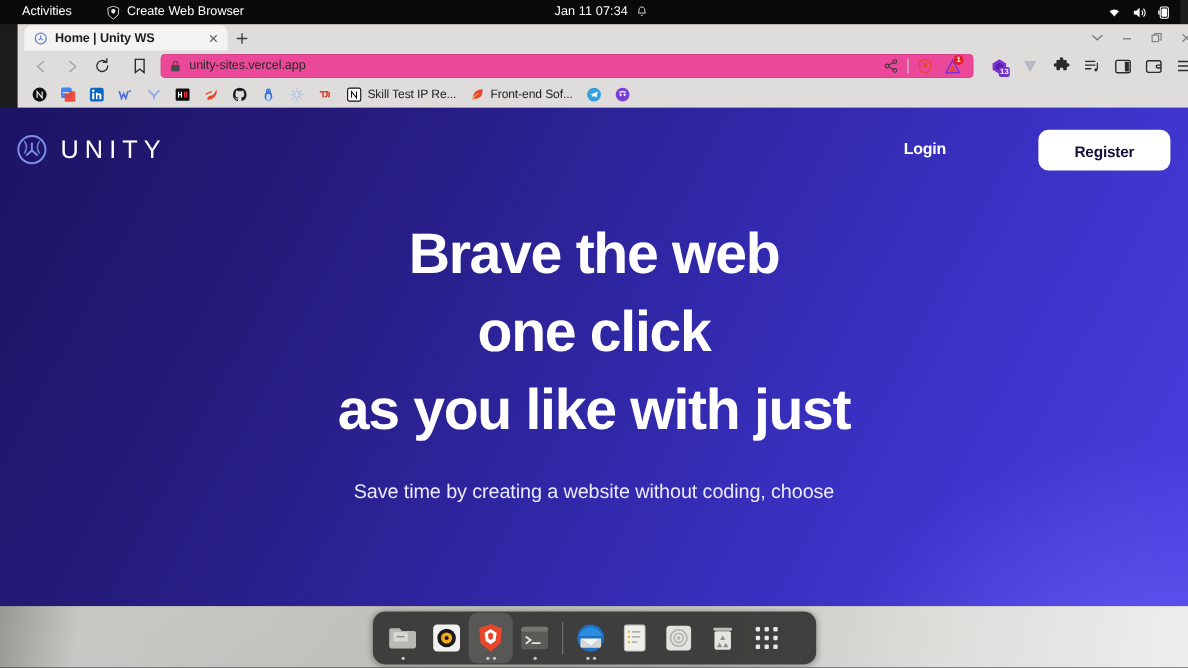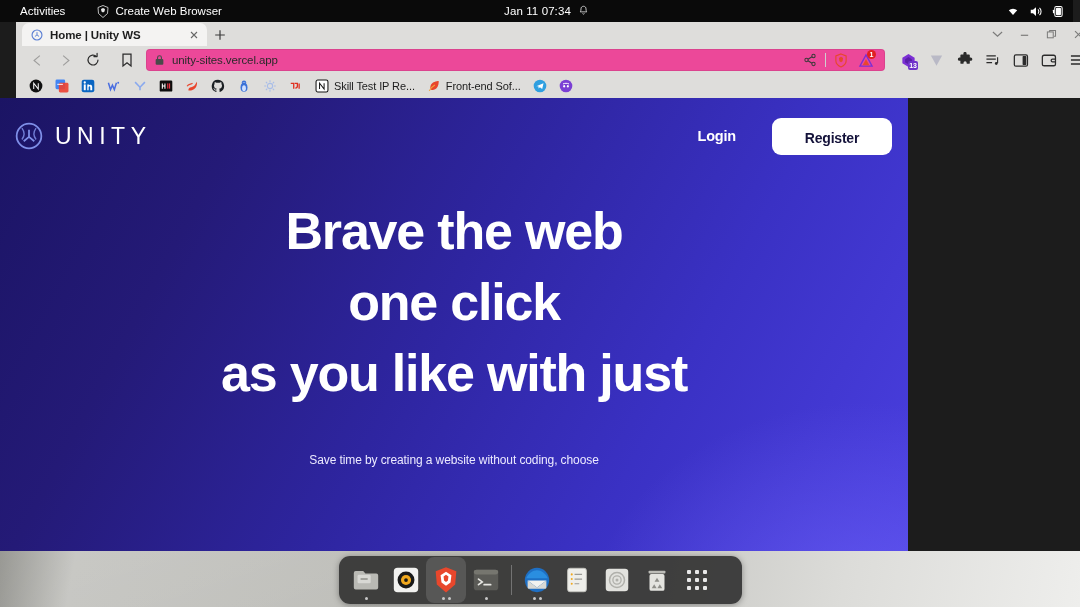--- a/index.html
+++ b/index.html
@@ -78,56 +78,56 @@
   
   .bmrow { height:24px; display:flex; align-items:center; padding:0 7px; gap:0; }
   .bm {
     display:flex; align-items:center; gap:5px; padding:0 6px; height:20px;
     font-size:11px; color:#1d1d1d; white-space:nowrap; letter-spacing:-.1px;
   }
   .bm-ico { width:14px; height:14px; flex:none; display:block; }
 
   
   .page {
-    position:absolute; top:98px; left:0; width:908px; height:453px;
+    position:absolute; top:98px; left:0; width:1080px; height:453px;
     background:
       linear-gradient(118deg, #1b1464 0%, #241a77 22%, #2e25a0 48%, #3a31c4 72%, #4a3fe0 100%);
     overflow:hidden;
   }
   .page-glow {
     position:absolute; right:-60px; bottom:-120px; width:420px; height:300px;
     background:radial-gradient(ellipse at 75% 85%, rgba(120,108,255,.55) 0%, rgba(120,108,255,0) 62%);
     pointer-events:none;
   }
 
   .nav {
     position:relative; height:76px; display:flex; align-items:center;
     padding:0 16px 0 14px;
   }
   .brand { display:flex; align-items:center; gap:11px; }
   .brand-mark { width:30px; height:30px; display:block; }
   .brand-text {
     color:#ffffff; font-size:23px; font-weight:300; letter-spacing:5.5px;
   }
-  .nav-right { margin-left:auto; display:flex; align-items:center; gap:36px; }
+  .nav-right { margin-left:auto; display:flex; align-items:center; gap:84px; }
   .login { color:#fff; font-size:14.5px; font-weight:bold; letter-spacing:-.2px; }
   .register {
     background:#ffffff; color:#14123a; font-size:14px; font-weight:bold;
     border:none; border-radius:9px; padding:12px 18px; height:37px; min-width:120px;
     letter-spacing:-.2px; font-family:"Liberation Sans", sans-serif;
   }
 
   .hero { position:relative; text-align:center; padding-top:22px; }
   .hero h1 {
     color:#ffffff; font-size:52px; line-height:71px; font-weight:bold;
     letter-spacing:-1.2px;
   }
   .hero h1 span { display:block; }
   .hero-sub {
-    color:#eceaff; font-size:12px; line-height:19px; margin-top:42px;
+    color:#eceaff; font-size:18px; line-height:19px; margin-top:29px;
     letter-spacing:-.1px;
   }
   .hero-sub span { display:block; }
   .cta-wrap { margin-top:37px; display:flex; justify-content:center; }
   .cta {
     background:#6f00ff; color:#ffffff; border:none; border-radius:14px;
     height:63px; width:235px; font-size:14.5px; font-weight:bold;
     letter-spacing:-.2px; font-family:"Liberation Sans", sans-serif;
     box-shadow:0 6px 26px rgba(90,0,220,.38);
   }

